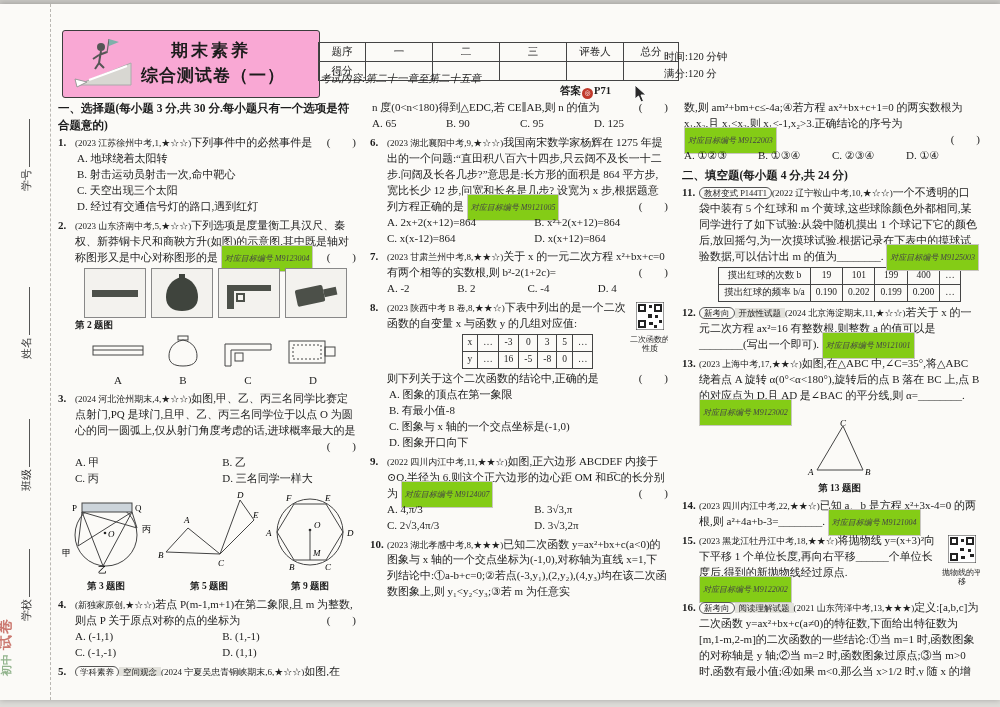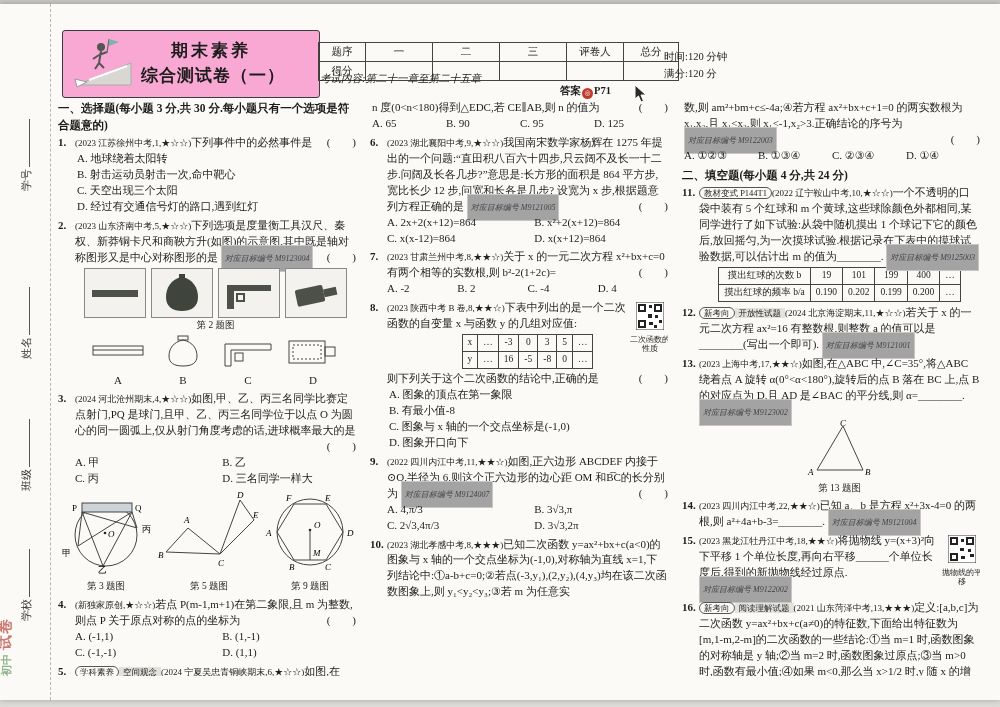--- a/index.html
+++ b/index.html
@@ -26,28 +26,28 @@
   .cursor{position:absolute;left:634px;top:80px;}
   
   .main{position:absolute;left:58px;top:96px;width:932px;height:576px;display:flex;gap:14px;}
   .col{width:298px;font-size:11px;line-height:1.45;overflow:hidden;}
   .sechead{font-weight:bold;font-size:11.5px;margin-bottom:2px;}
   .q{position:relative;padding-left:17px;margin-bottom:3px;}
   .q .n{position:absolute;left:0;top:0;font-weight:bold;}
   .stem{display:flow-root;}
   .src{font-size:9px;color:#222;}
   .br{float:right;}
-  .tag{font-size:8px;background:#a3a3a3;border:1px solid #c8c6c0;color:#444;padding:8px 3px;font-style:italic;white-space:nowrap;}
+  .tag{font-size:8px;background:#84cc16;border:1px solid #c8c6c0;color:#444;padding:8px 3px;font-style:italic;white-space:nowrap;}
   .badge{font-size:8.5px;border:1px solid #555;border-radius:8px;padding:0 4px;white-space:nowrap;}
   .badge2{font-size:8.5px;background:#e3e2dc;color:#222;padding:0 4px;white-space:nowrap;}
   .opt{padding-left:2px;}
   .g2{display:grid;grid-template-columns:1.1fr 1fr;}
   .g4{display:flex;}
   .g4 span{flex:1;}
-  .cap{text-align:center;font-size:9.5px;margin:1px 0;}
+  .cap{font-size:9.5px;margin:1px 0;font-weight:bold;}
   .figrow{display:flex;justify-content:space-between;align-items:flex-end;margin:2px 0;}
   .figcell{text-align:center;}
   .photoRow{display:flex;gap:5px;justify-content:center;margin-top:2px;}
   .photoRow .ph{width:60px;height:48px;border:1px solid #888;background:#f3f2ee;display:flex;align-items:center;justify-content:center;}
   .shapeRow{display:flex;gap:5px;justify-content:center;}
   .shapeRow .sh{width:60px;text-align:center;}
   table.qtab{border-collapse:collapse;margin:2px auto;}
   table.qtab td{border:1px solid #444;font-size:9.5px;text-align:center;padding:1px 5px;height:14px;}
   .qrbox{position:absolute;right:-2px;top:2px;width:40px;text-align:center;}
   .qrcap{font-size:8px;line-height:1.15;color:#222;}

